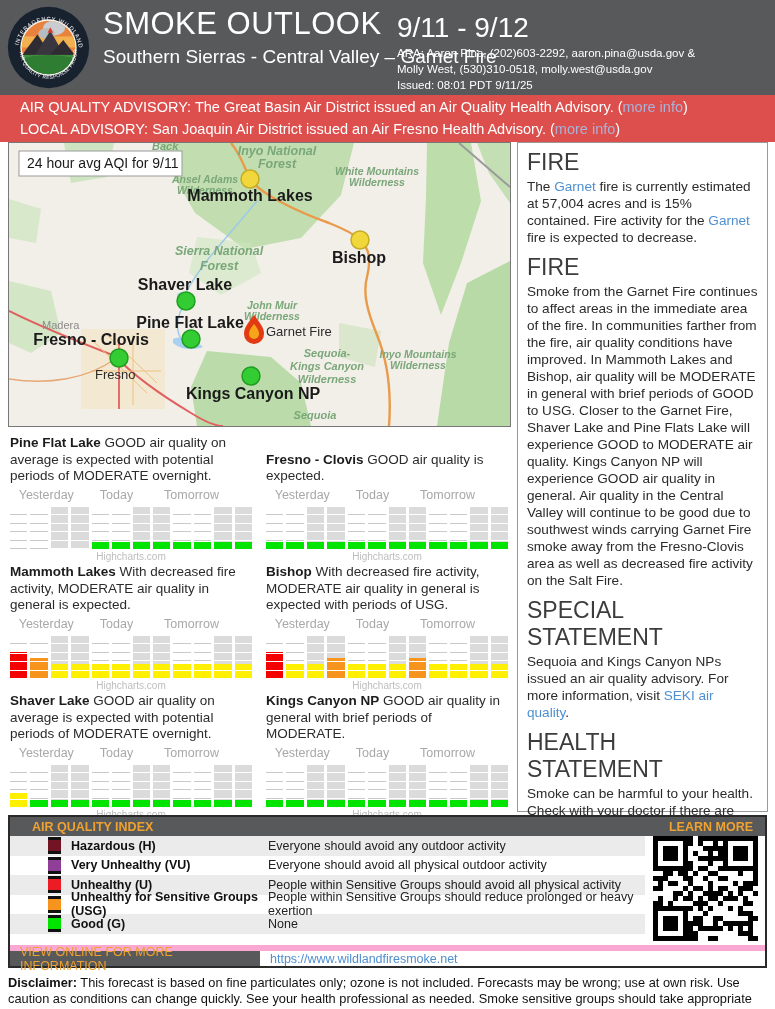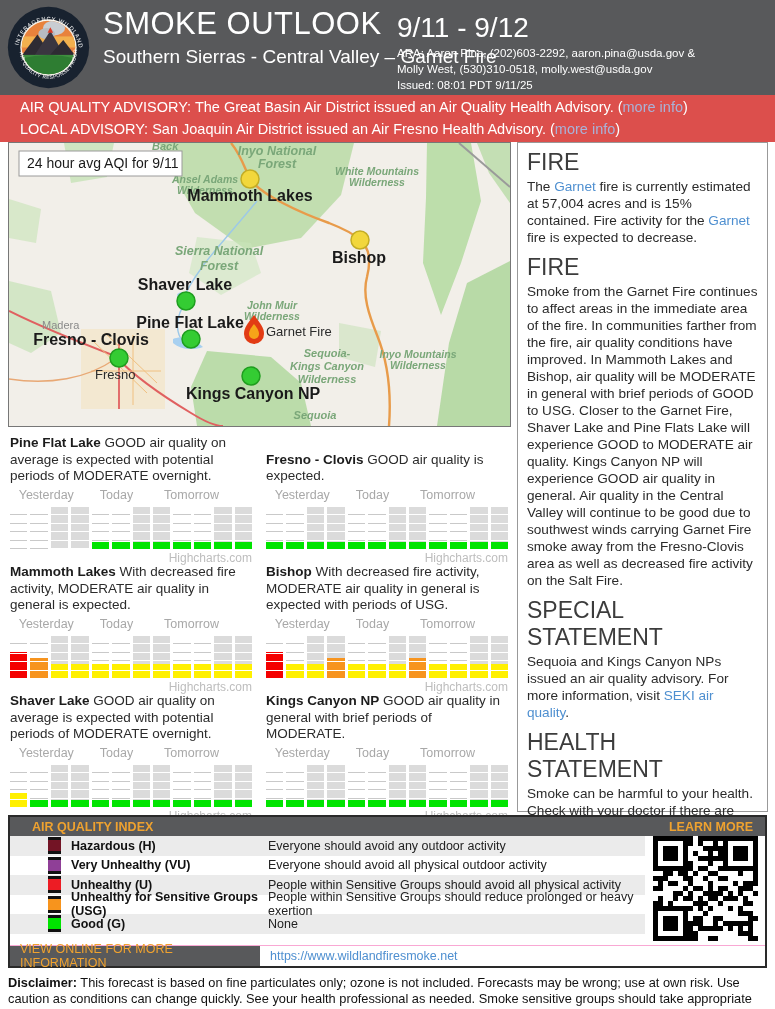--- a/index.html
+++ b/index.html
@@ -39,39 +39,39 @@
   .day-labels { position:relative; height:16px; }
   .day-labels span { position:absolute; transform:translateX(-50%); font-size:12.5px; color:#A8A8A8; white-space:nowrap; }
   .day-labels span:nth-child(1) { left:15%; }
   .day-labels span:nth-child(2) { left:44%; }
   .day-labels span:nth-child(3) { left:75%; }
   .chart-plot { display:flex; gap:3px; height:42px; margin-top:3px; }
   .chart-plot .col { flex:1; position:relative; height:100%; }
   .chart-plot .col.day { background-image:repeating-linear-gradient(to bottom, transparent 0 7.4px, #C9C9C9 7.4px 8.4px); }
   .chart-plot .col.night { background-image:repeating-linear-gradient(to bottom, #DBDBDB 0 7.4px, #FFFFFF 7.4px 8.4px); }
   .chart-plot .bar { position:absolute; bottom:0; left:0; right:0; }
-  .watermark { text-align:right; font-size:12px; color:#BDBDBD; margin-top:2px; height:10px; }
+  .watermark { text-align:center; font-size:10px; color:#BDBDBD; margin-top:2px; height:10px; }
 
   
   .legend { position:absolute; left:8px; top:815px; width:759px; border:2px solid #2a2a2a; }
   .legend-header { display:flex; background:#58595B; height:19px; align-items:center; }
   .legend-header span { color:#EFA22F; font-size:12.5px; font-weight:bold; }
   .lh1 { width:242px; padding-left:22px; }
   .lh2 { flex:1;margin-top:33px; }
   .lh3 { width:120px; text-align:right; padding-right:12px; }
   .legend-body { display:flex; }
   .legend-rows { flex:1; }
   .legend-row { display:flex; align-items:center; height:19.5px; padding-left:38px; }
   .legend-row:nth-child(odd) { background:#EBEBEB; }
   .legend-row:nth-child(even) { background:#FFFFFF; }
   .swatch { width:13px; height:17px; border-top:3px solid #111; border-bottom:3px solid #111; margin-right:10px; flex:none; }
   .legend-label { width:197px; font-size:12.5px; font-weight:bold; color:#111; }
   .legend-action { flex:1; font-size:12.5px; color:#222; }
   .qr-cell { width:120px; background:#fff; display:flex; align-items:center; justify-content:center; }
-  .view-row { display:flex; height:21px; border-top:1px solid #f9a8d4; }
+  .view-row { display:flex; height:21px; border-top:6px solid #f9a8d4; }
   .view-left { width:250px; background:#58595B; color:#EFA22F; font-size:12.5px; display:flex; align-items:center; padding-left:10px; }
   .view-right { flex:1; background:#fff; display:flex; align-items:center; padding-left:10px; font-size:12.5px; }
 
   
   .disclaimer { position:absolute; left:8px; top:975px; width:759px; font-size:12.8px; line-height:1.22; color:#111; }
 
   
   text { font-family:"Liberation Sans", sans-serif; }
   .t-forest { fill:#7AA779; font-style:italic; font-weight:bold; }
   .t-city { fill:#1a1a1a; font-weight:bold; }

